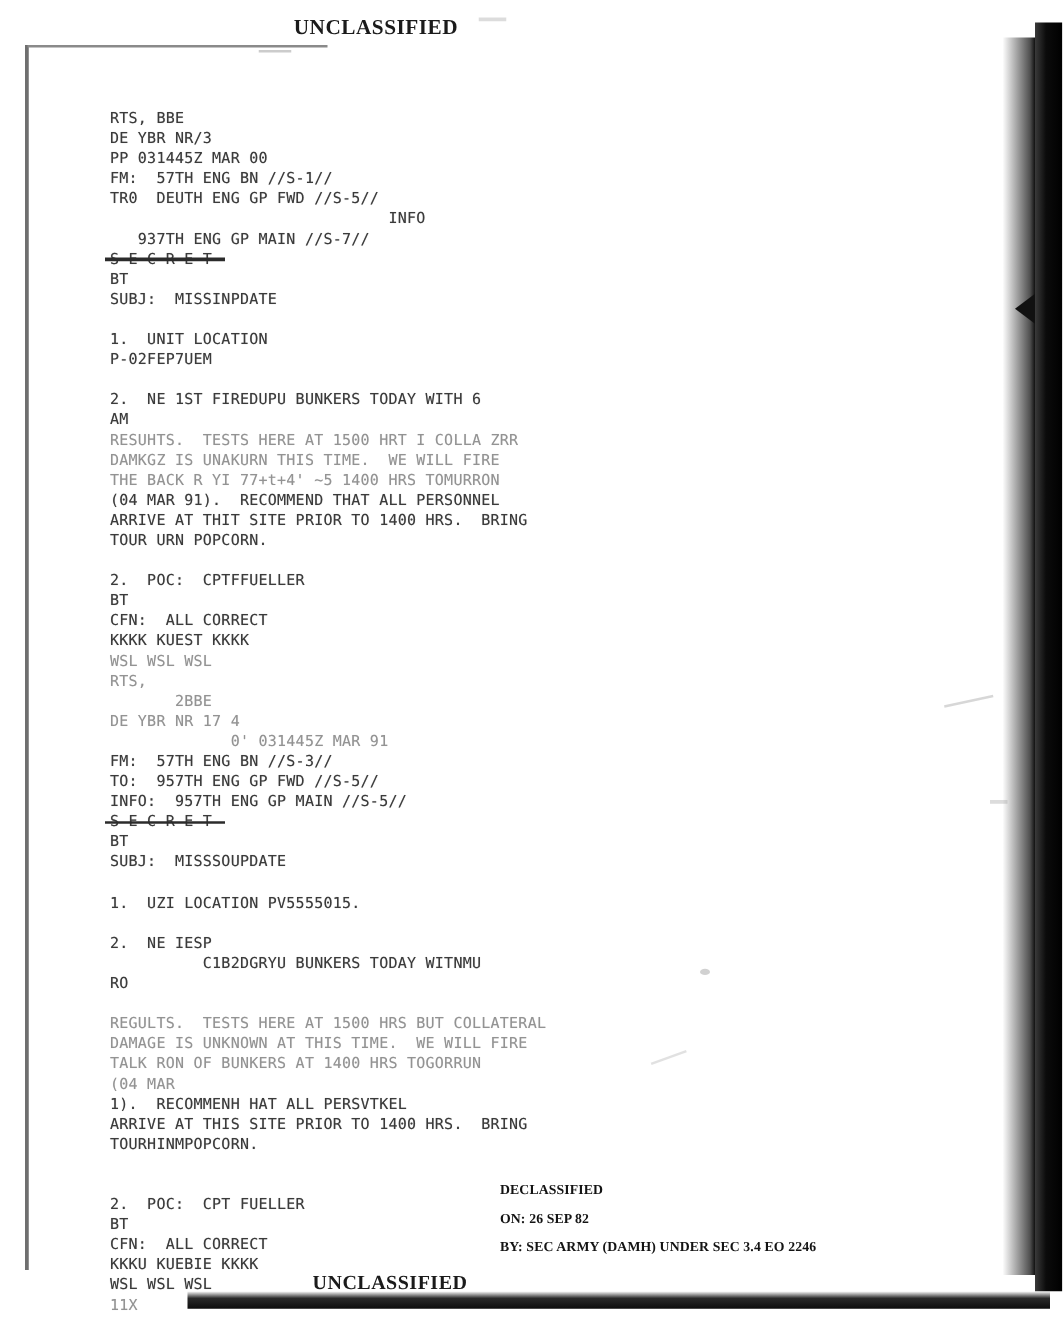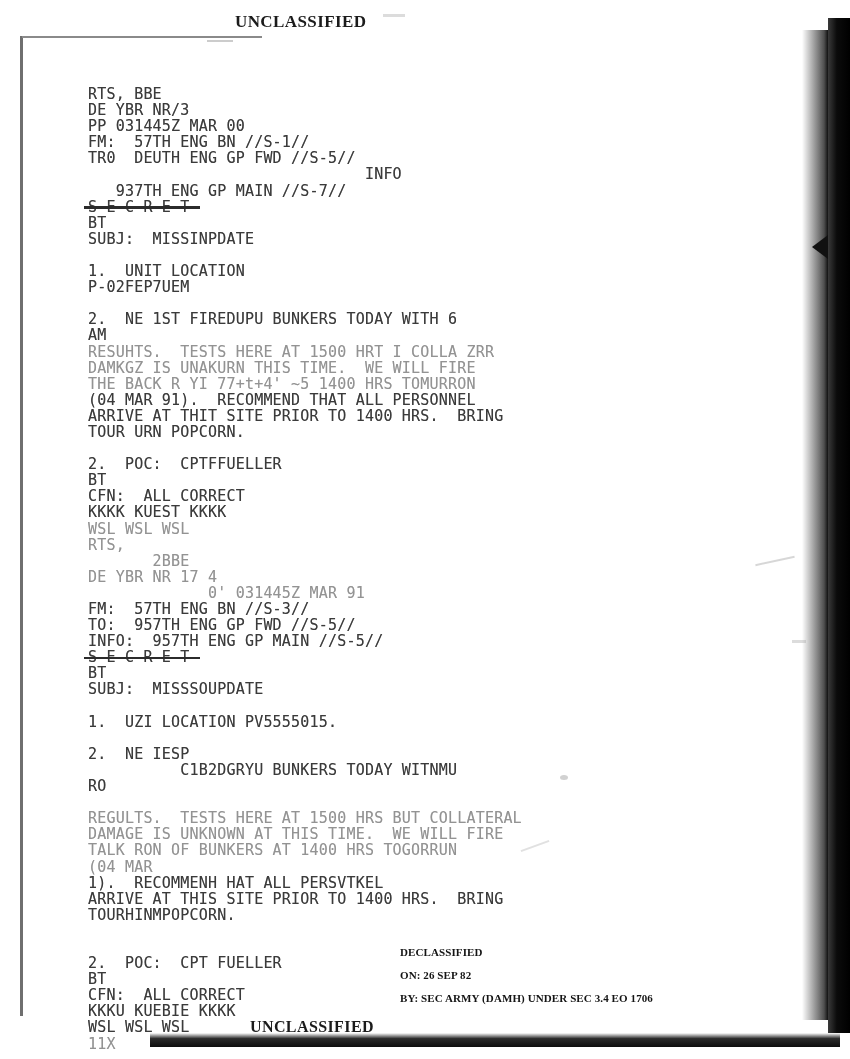--- a/index.html
+++ b/index.html
@@ -79,21 +79,21 @@
   #smudge-5 { left: 560px; top: 775px; width: 8px; height: 5px; border-radius: 50%; opacity: 0.45;}
   #smudge-6 { left: 792px; top: 640px; width: 14px; height: 3px; opacity: 0.35;}
 
   
   #typescript {
     position: absolute;
     left: 88px;
     top: 86px;
     width: 530px;
     font-family: "DejaVu Sans Mono", monospace;
-    font-size: 15px;
+    font-size: 12px;
     line-height: 16.1px;
     color: #2b2b2b;
     white-space: pre-wrap;
     letter-spacing: 0.2px;
     -webkit-font-smoothing: none;
     text-shadow: 0 0 0.6px rgba(60,60,60,0.55);
     opacity: 0.92;
   }
   .tline { white-space: pre; display: block; min-height: 16.1px; }
   .faint { opacity: 0.55; }
@@ -147,18 +147,18 @@
   <div class="smudge" id="smudge-3"></div>
   <div class="smudge" id="smudge-4"></div>
   <div class="smudge" id="smudge-5"></div>
   <div class="smudge" id="smudge-6"></div>
 
   <div id="typescript"><span class="tline">RTS, BBE</span><span class="tline">DE YBR NR/3</span><span class="tline">PP 031445Z MAR 00</span><span class="tline">FM:  57TH ENG BN //S-1//</span><span class="tline">TR0  DEUTH ENG GP FWD //S-5//</span><span class="tline">                              INFO</span><span class="tline">   937TH ENG GP MAIN //S-7//</span><span class="tline"><span class="secret-line">S E C R E T</span></span><span class="tline">BT</span><span class="tline">SUBJ:  MISSINPDATE</span><span class="tline"> </span><span class="tline">1.  UNIT LOCATION</span><span class="tline">P-02FEP7UEM</span><span class="tline"> </span><span class="tline">2.  NE 1ST FIREDUPU BUNKERS TODAY WITH 6</span><span class="tline">AM</span><span class="tline faint">RESUHTS.  TESTS HERE AT 1500 HRT I COLLA ZRR</span><span class="tline faint">DAMKGZ IS UNAKURN THIS TIME.  WE WILL FIRE</span><span class="tline faint">THE BACK R YI 77+t+4' ~5 1400 HRS TOMURRON</span><span class="tline">(04 MAR 91).  RECOMMEND THAT ALL PERSONNEL</span><span class="tline">ARRIVE AT THIT SITE PRIOR TO 1400 HRS.  BRING</span><span class="tline">TOUR URN POPCORN.</span><span class="tline"> </span><span class="tline">2.  POC:  CPTFFUELLER</span><span class="tline">BT</span><span class="tline">CFN:  ALL CORRECT</span><span class="tline">KKKK KUEST KKKK</span><span class="tline faint">WSL WSL WSL</span><span class="tline faint">RTS,</span><span class="tline faint">       2BBE</span><span class="tline faint">DE YBR NR 17 4</span><span class="tline faint">             0' 031445Z MAR 91</span><span class="tline">FM:  57TH ENG BN //S-3//</span><span class="tline">TO:  957TH ENG GP FWD //S-5//</span><span class="tline">INFO:  957TH ENG GP MAIN //S-5//</span><span class="tline"><span class="secret-line">S E C R E T</span></span><span class="tline">BT</span><span class="tline">SUBJ:  MISSSOUPDATE</span><span class="tline"> </span><span class="tline">1.  UZI LOCATION PV5555015.</span><span class="tline"> </span><span class="tline">2.  NE IESP</span><span class="tline">          C1B2DGRYU BUNKERS TODAY WITNMU</span><span class="tline">RO</span><span class="tline faint"> </span><span class="tline faint">REGULTS.  TESTS HERE AT 1500 HRS BUT COLLATERAL</span><span class="tline faint">DAMAGE IS UNKNOWN AT THIS TIME.  WE WILL FIRE</span><span class="tline faint">TALK RON OF BUNKERS AT 1400 HRS TOGORRUN</span><span class="tline faint">(04 MAR</span><span class="tline">1).  RECOMMENH HAT ALL PERSVTKEL</span><span class="tline">ARRIVE AT THIS SITE PRIOR TO 1400 HRS.  BRING</span><span class="tline">TOURHINMPOPCORN.</span><span class="tline"> </span><span class="tline"> </span><span class="tline">2.  POC:  CPT FUELLER</span><span class="tline">BT</span><span class="tline">CFN:  ALL CORRECT</span><span class="tline">KKKU KUEBIE KKKK</span><span class="tline">WSL WSL WSL</span><span class="tline faint">11X</span></div>
 
   <div id="declass">
     <div>DECLASSIFIED</div>
     <div>ON: 26 SEP 82</div>
-    <div>BY: SEC ARMY (DAMH) UNDER SEC 3.4 EO 1706</div>
+    <div>BY: SEC ARMY (DAMH) UNDER SEC 3.4 EO 2246</div>
   </div>
 
   <div class="stamp" id="stamp-bottom">UNCLASSIFIED</div>
 
 </div>
 
 </body></html>

